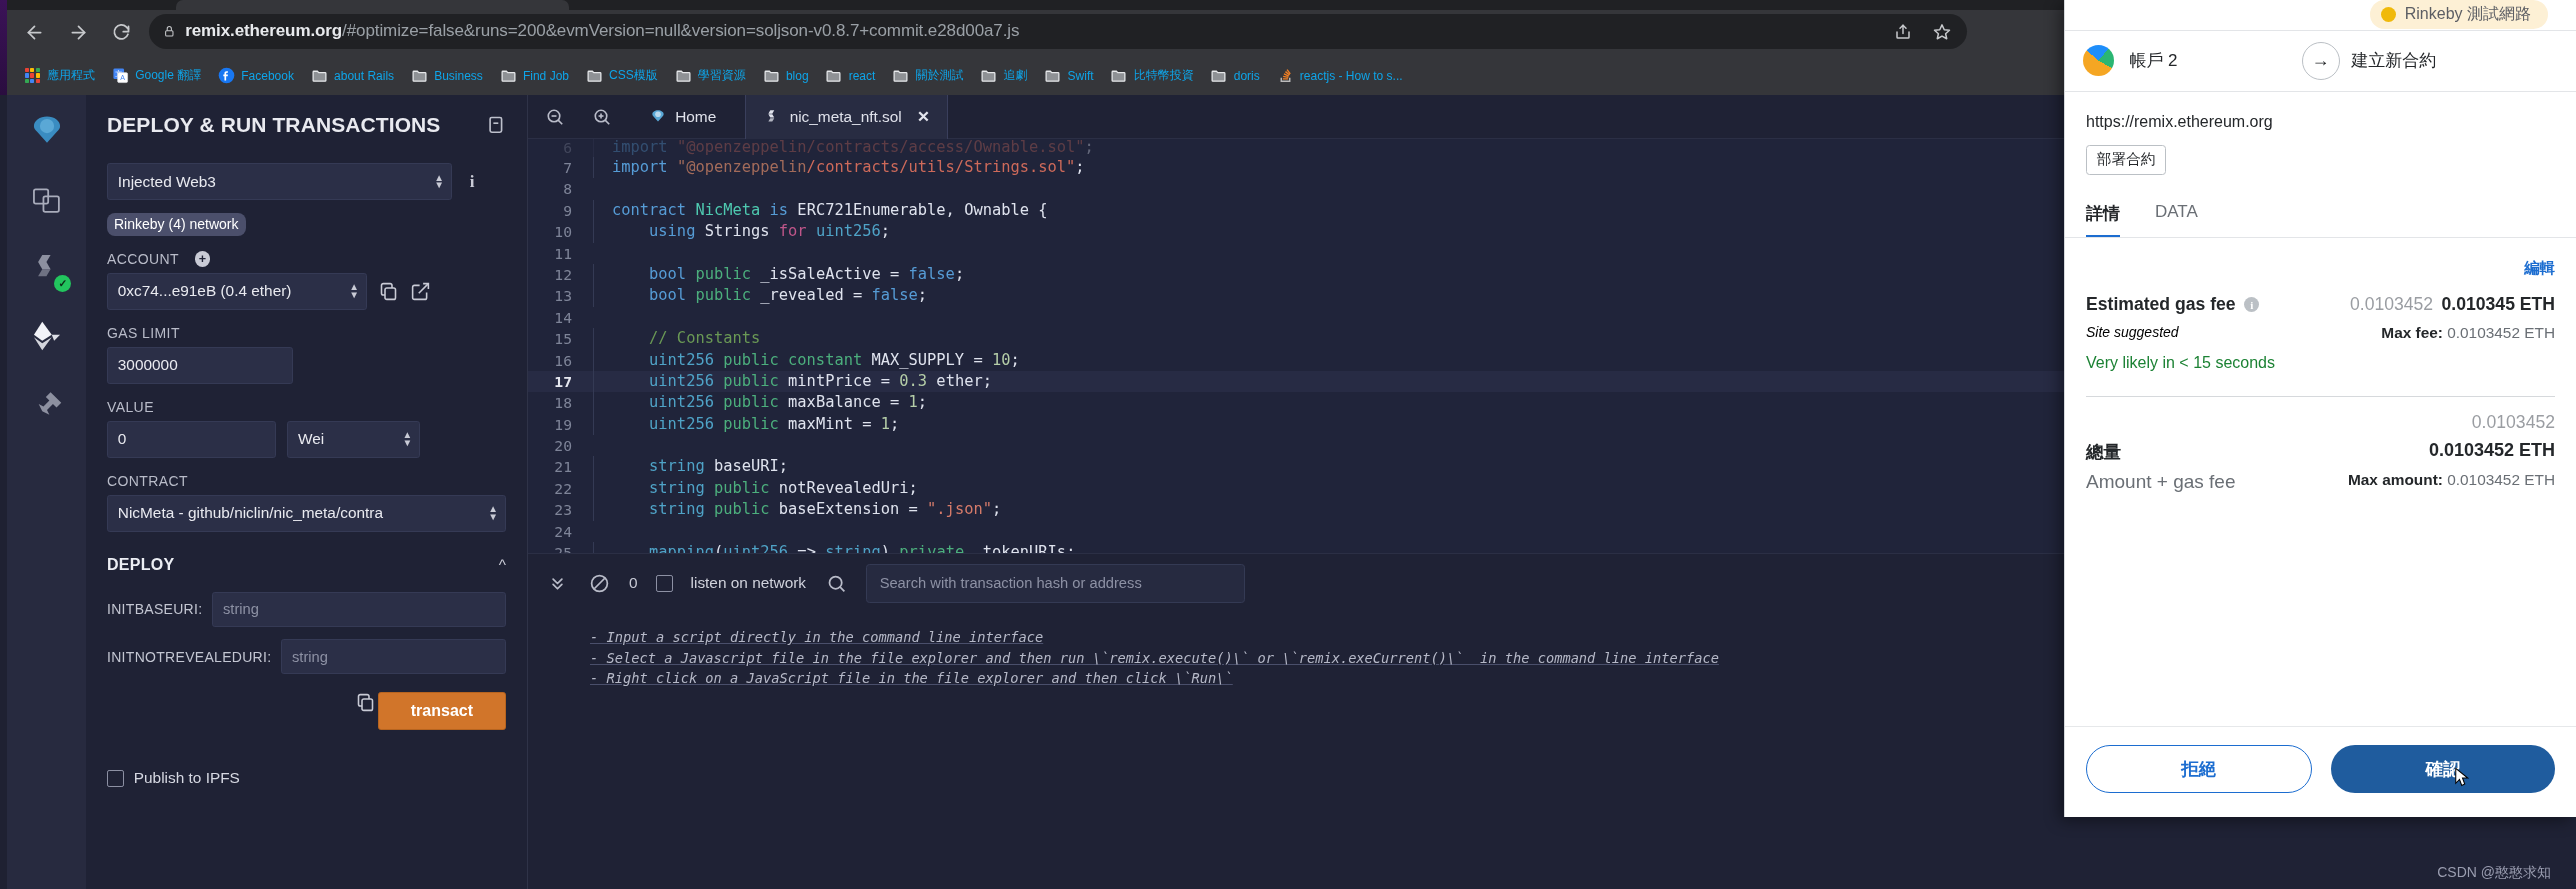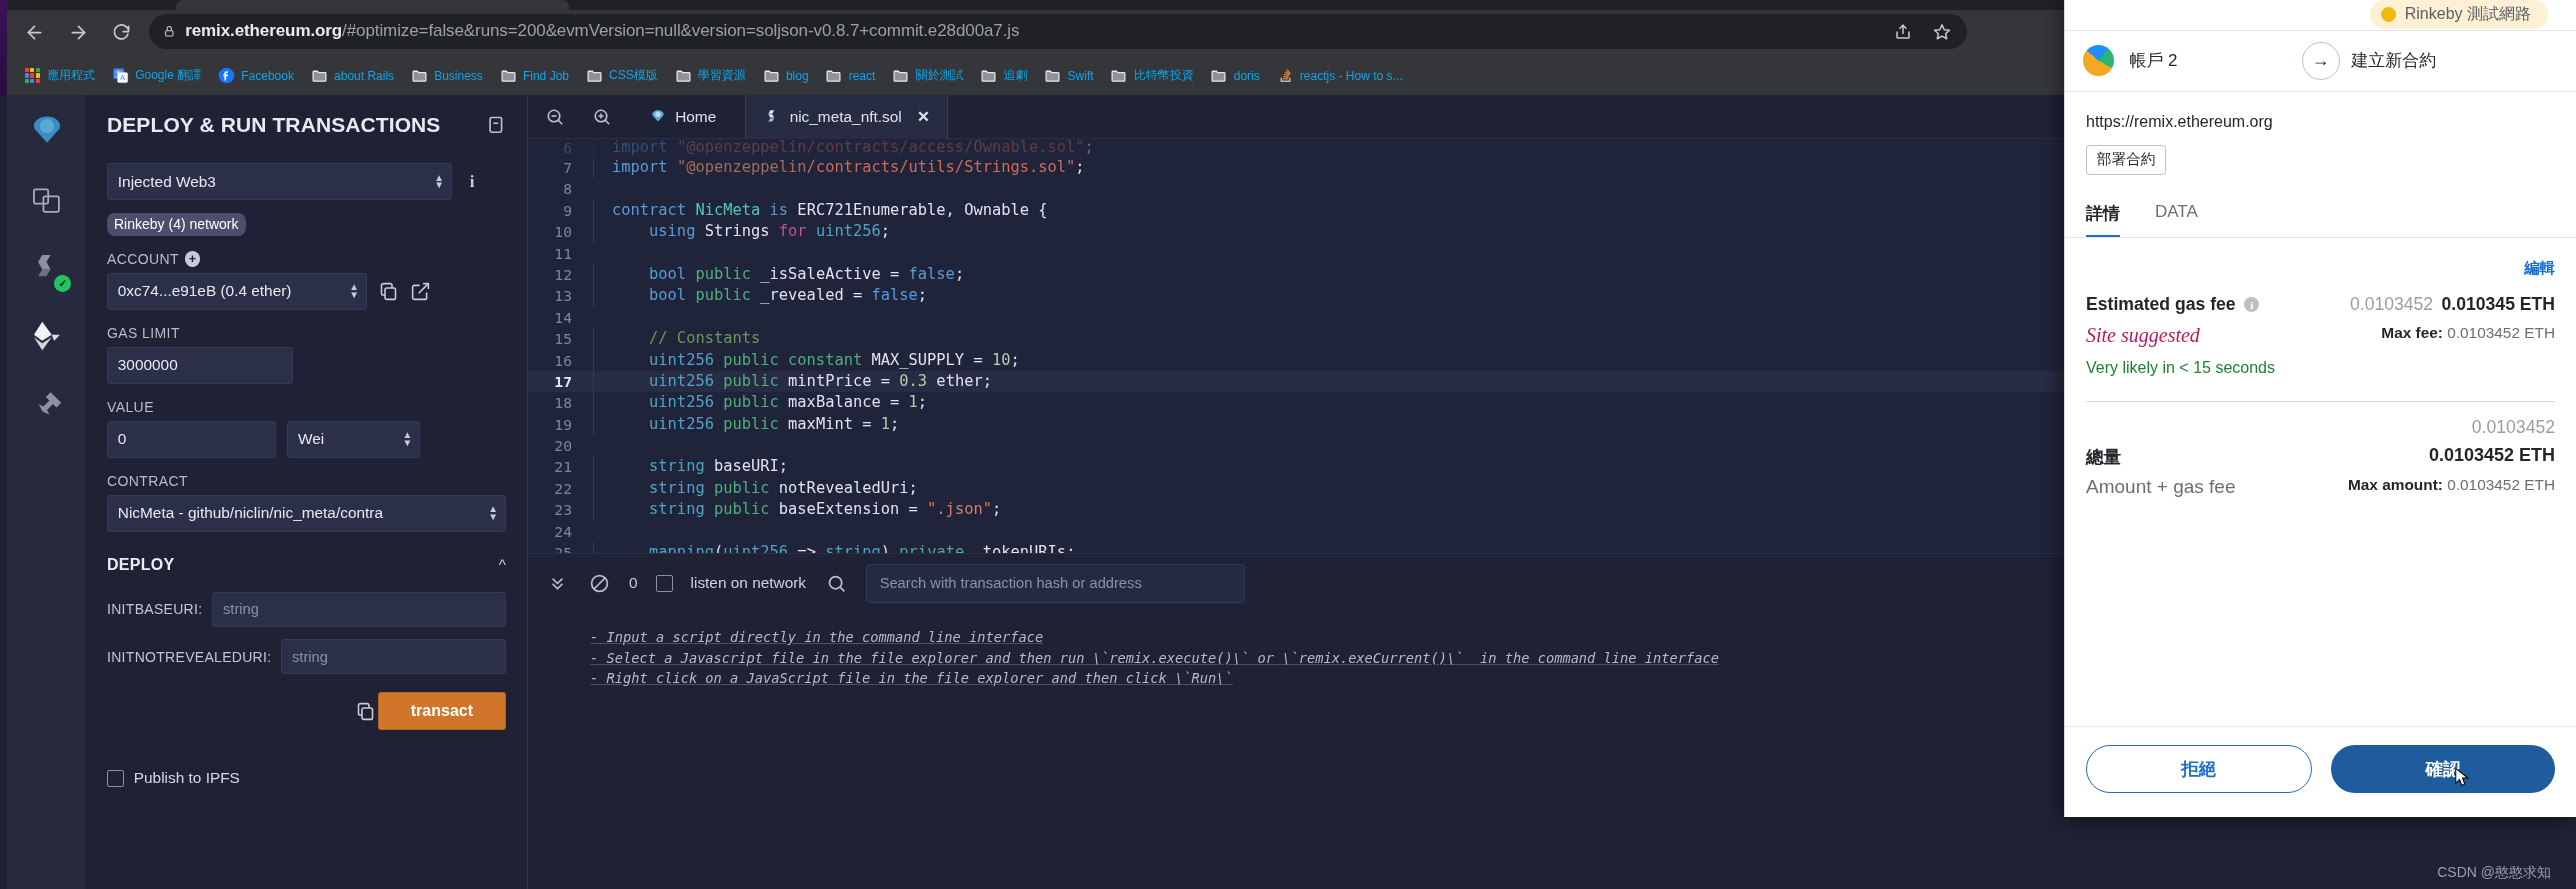--- a/index.html
+++ b/index.html
@@ -144,21 +144,21 @@
   }
   .network-badge {
     display: inline-block; margin-top: 12.6px;
     background: #4b4f6b; color: #ffffff;
     font-size: 14px; font-weight: 400; border-radius: 8px;
     padding: 3.5px 7px;
   }
   .field-label {
     margin-top: 15.4px; margin-bottom: 5.6px;
     font-size: 14px; color: #b9bcc9; letter-spacing: 0.4px;
-    display: flex; align-items: center; gap: 6px;
+    display: flex; align-items: center; gap: 16px;
   }
   .plus-ico {
     width: 15.4px; height: 15.4px; border-radius: 50%;
     background: #c9cbd6; color: #1f2235;
     font-size: 12.6px; font-weight: 700; display:flex; align-items:center; justify-content:center;
     line-height: 1;
   }
   .acct-select { width: 260px; }
   .mini-ico { width: 21px; height: 21px; color: #c9cbd6; }
   .mini-ico svg { width: 100%; height: 100%; }
@@ -174,21 +174,21 @@
   .deploy-title { font-size: 16px; font-weight: 700; color: #eceef4; letter-spacing:0.3px; }
   .chev { color: #c9cbd6; font-size: 15.4px; }
 
   .arg-row { display: flex; align-items: center; gap: 9.8px; margin-top: 12.6px; justify-content: flex-start;}
   .arg-label { font-size: 14px; color: #c3c6d2; letter-spacing:0.3px; min-width: 0; }
   .arg-input {
     background: #2b2f47; border: 0.7px solid #353a55; border-radius: 2.8px;
     height: 35px; flex: 1; display:flex; align-items:center; padding: 0 9.8px;
     font-size: 14.7px; color: #8d91a4;
   }
-  .transact-row { display: flex; align-items: center; justify-content: flex-end; gap: 2px; margin-top: 18px; }
+  .transact-row { display: flex; align-items: flex-start; justify-content: flex-end; gap: 2px; margin-top: 18px; }
   .copy-ico { width: 21px; height: 21px; color:#c9cbd6;}
   .copy-ico svg { width:100%; height:100%; }
   .btn-transact {
     background: #d1752a; color: #fff; font-size: 16px; font-weight: 700;
     border: 0.7px solid #b7641f; border-radius: 2.8px;
     padding: 0 32px; height: 38px; display:flex; align-items:center; justify-content:center;
   }
   .ipfs-row { display:flex; align-items:center; gap: 9.8px; margin-top: 39px; }
   .chk { width: 17px; height: 17px; border: 1.4px solid #8d91a4; border-radius: 2.1px; background: transparent; }
   .ipfs-label { font-size: 15.4px; color: #d6d8e2; }
@@ -332,21 +332,21 @@
   }
   .mm-gas-label { font-size: 17.6px; font-weight: 700; color: #24272a; display: flex; align-items: center; gap: 8.4px; }
   .mm-info-dot {
     width: 15.4px; height: 15.4px; border-radius: 50%; background: #bbc0c5;
     color: #fff; font-size: 11.2px; display:flex; align-items:center; justify-content:center;
     font-family: "Liberation Serif", serif; font-weight: 700;
   }
   .mm-gas-value { font-size: 17.6px; color: #24272a; text-align: right; }
   .mm-gas-value .dim { color: #9a9da2; margin-right: 8.4px; }
   .mm-gas-value b { font-weight: 700; }
-  .mm-sub-l { font-size: 20px; color: #be185d; font-style: italic; font-family: Liberation Serif, serif; }
+  .mm-sub-l { font-size: 14px; color: #000000; font-style: italic; }
   .mm-sub-r { font-size: 15.4px; color: #6a6f75; text-align: right; }
   .mm-sub-r b { color: #24272a; font-weight: 700; font-style: normal; }
   .mm-green { font-size: 16px; color: #1c8234; margin-top: 4.2px; }
   .mm-divider { height: 0.7px; background: #d6d9dc; margin: 24px 21px 0 21px; }
   .mm-total {
     padding: 15.4px 21px 0 21px;
     display: grid; grid-template-columns: 1fr auto; row-gap: 7px;
   }
   .mm-total-label { font-size: 17.6px; font-weight: 700; color: #24272a; align-self: end; }
   .mm-total-top { font-size: 17.6px; color: #9a9da2; text-align: right; }

